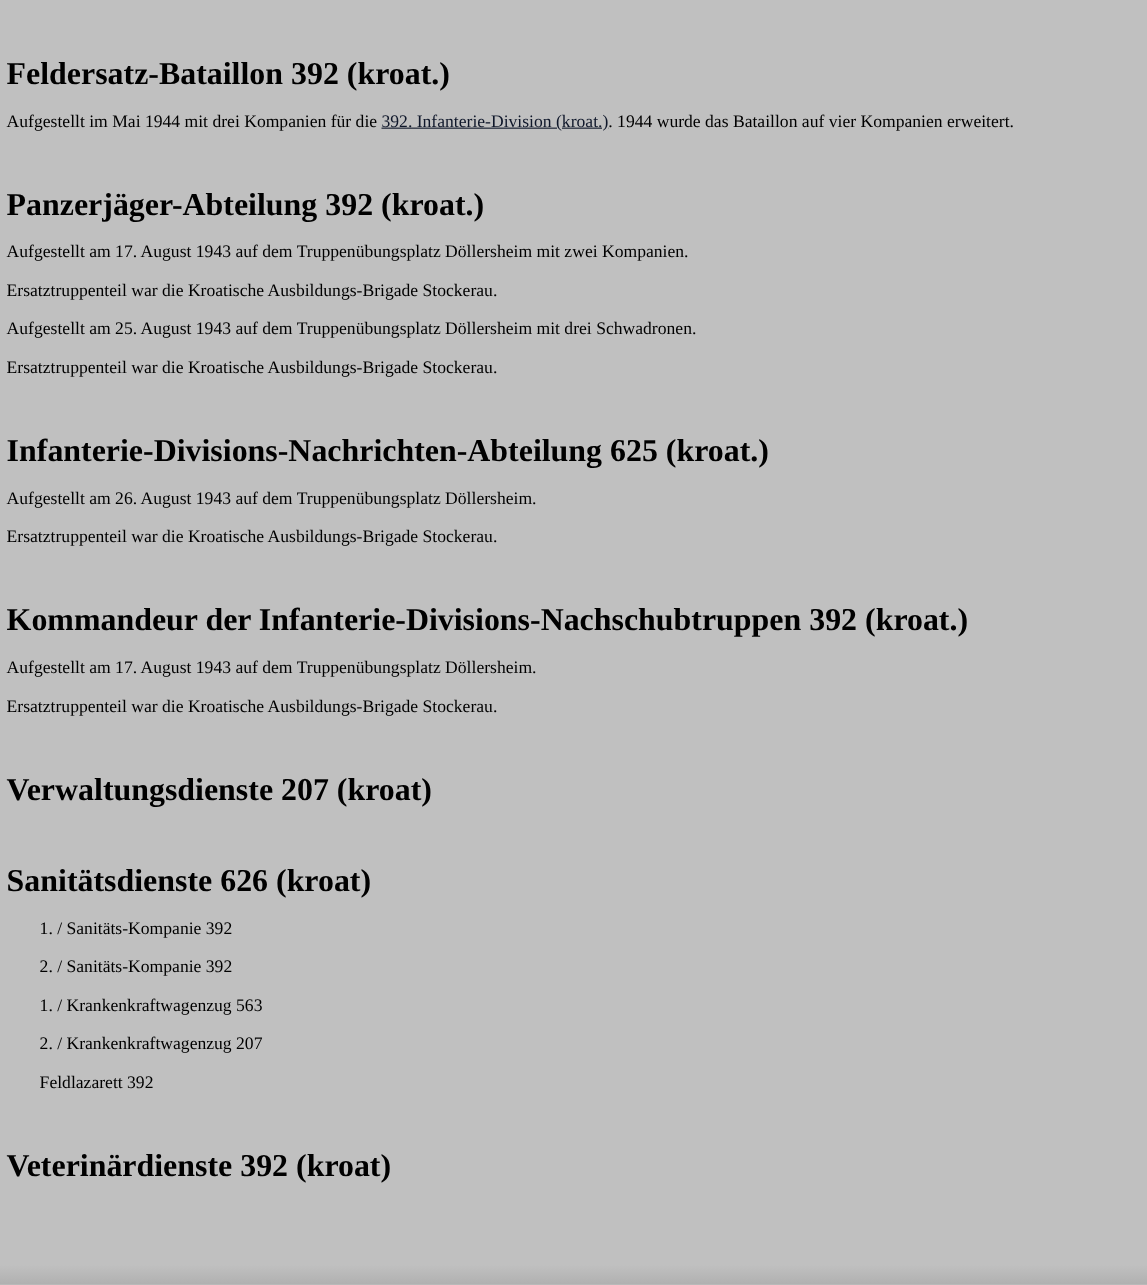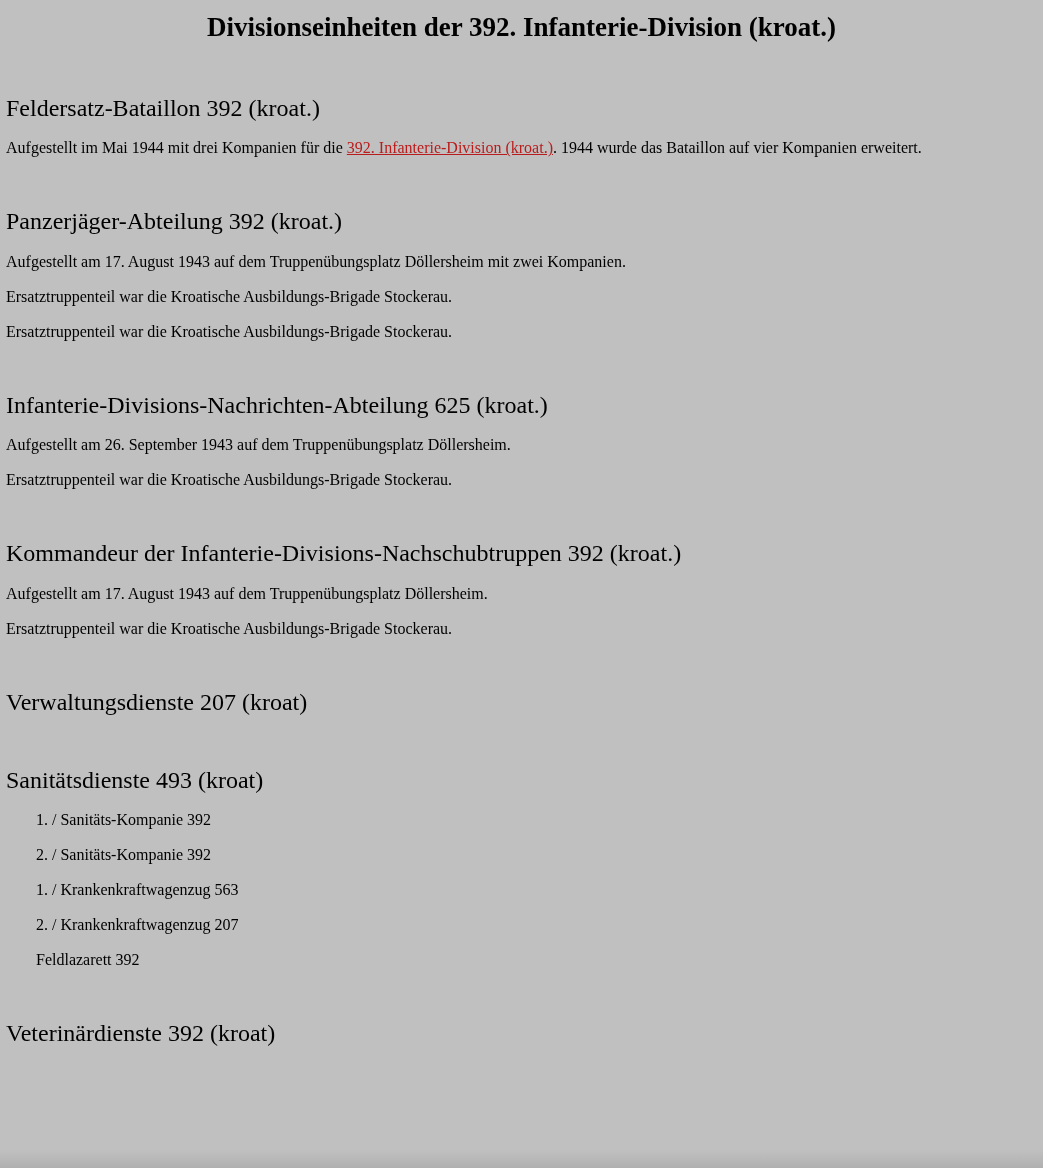--- a/index.html
+++ b/index.html
@@ -22,74 +22,74 @@
     padding: 0 6px;
   }
   h1.title {
     font-size: 27px;
     line-height: 1.15;
     font-weight: bold;
     text-align: center;
     margin: 12px 0 0 0;
   }
   h2.section-heading {
-    font-size: 24px;
+    font-size: 29px;
     line-height: 1.1;
-    font-weight: normal;
+    font-weight: bold;
     margin: 52px 0 0 0;
   }
   p.body-text {
     font-size: 16px;
     line-height: 1.0;
     margin: 19px 0;
   }
   .unit-list p.body-text {
     margin-left: 30px;
   }
   a.division-link {
-    color: #b91c1c;
+    color: #0f172a;
     cursor: pointer;
   }
   .footer-strip {
     position: absolute;
     left: 0;
     bottom: 0;
     width: 100%;
     height: 18px;
     background: linear-gradient(#c0c0c0, #b0b0b0);
   }
 </style>
 </head>
 <body>
 
 <div class="page">
   <div class="content">
 
-    <h1 class="title">Divisionseinheiten der 392. Infanterie-Division (kroat.)</h1>
 
     <h2 class="section-heading">Feldersatz-Bataillon 392 (kroat.)</h2>
     <p class="body-text"><span>Aufgestellt im Mai 1944 mit drei Kompanien für die </span><a class="division-link" href="#">392. Infanterie-Division (kroat.)</a><span>. 1944 wurde das Bataillon auf vier Kompanien erweitert.</span></p>
 
     <h2 class="section-heading">Panzerjäger-Abteilung 392 (kroat.)</h2>
     <p class="body-text">Aufgestellt am 17. August 1943 auf dem Truppenübungsplatz Döllersheim mit zwei Kompanien.</p>
     <p class="body-text">Ersatztruppenteil war die Kroatische Ausbildungs-Brigade Stockerau.</p>
 
+    <p class="body-text">Aufgestellt am 25. August 1943 auf dem Truppenübungsplatz Döllersheim mit drei Schwadronen.</p>
     <p class="body-text">Ersatztruppenteil war die Kroatische Ausbildungs-Brigade Stockerau.</p>
 
     <h2 class="section-heading">Infanterie-Divisions-Nachrichten-Abteilung 625 (kroat.)</h2>
-    <p class="body-text">Aufgestellt am 26. September 1943 auf dem Truppenübungsplatz Döllersheim.</p>
+    <p class="body-text">Aufgestellt am 26. August 1943 auf dem Truppenübungsplatz Döllersheim.</p>
     <p class="body-text">Ersatztruppenteil war die Kroatische Ausbildungs-Brigade Stockerau.</p>
 
     <h2 class="section-heading">Kommandeur der Infanterie-Divisions-Nachschubtruppen 392 (kroat.)</h2>
     <p class="body-text">Aufgestellt am 17. August 1943 auf dem Truppenübungsplatz Döllersheim.</p>
     <p class="body-text">Ersatztruppenteil war die Kroatische Ausbildungs-Brigade Stockerau.</p>
 
     <h2 class="section-heading">Verwaltungsdienste 207 (kroat)</h2>
 
-    <h2 class="section-heading">Sanitätsdienste 493 (kroat)</h2>
+    <h2 class="section-heading">Sanitätsdienste 626 (kroat)</h2>
     <div class="unit-list">
       <p class="body-text">1. / Sanitäts-Kompanie 392</p>
       <p class="body-text">2. / Sanitäts-Kompanie 392</p>
       <p class="body-text">1. / Krankenkraftwagenzug 563</p>
       <p class="body-text">2. / Krankenkraftwagenzug 207</p>
       <p class="body-text">Feldlazarett 392</p>
     </div>
 
     <h2 class="section-heading">Veterinärdienste 392 (kroat)</h2>
 

